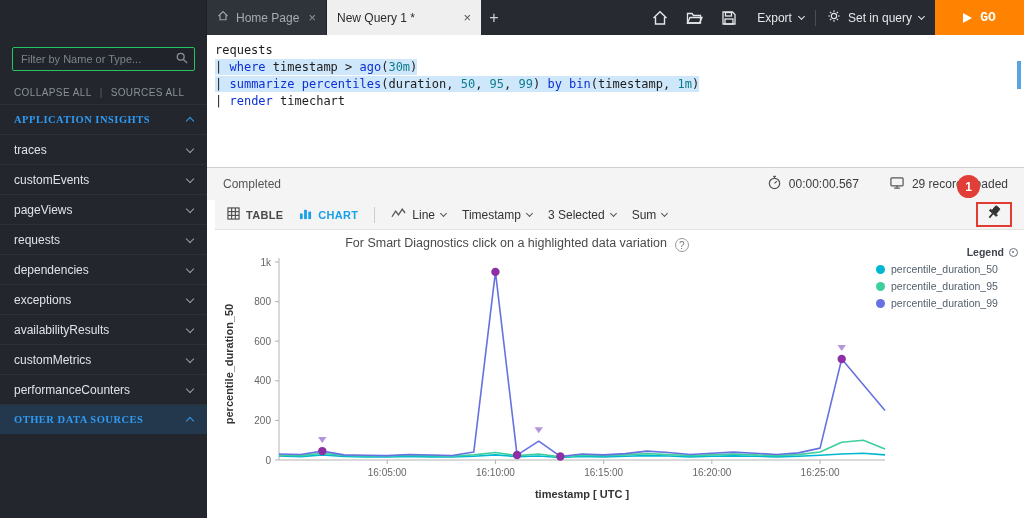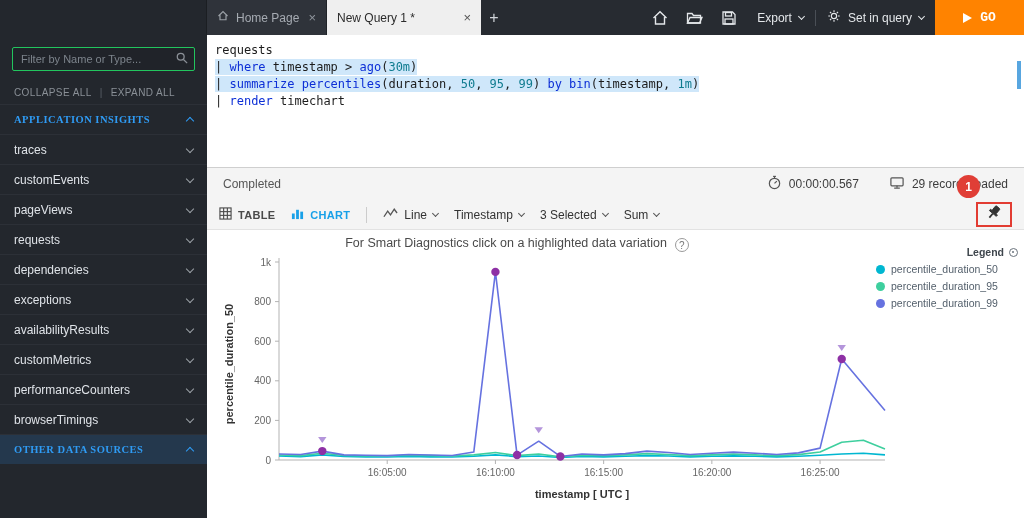--- a/index.html
+++ b/index.html
@@ -52,21 +52,21 @@
   .tok-kw{color:#0d2fd6;}
   .tok-fn{color:#0d2fd6;}
   .tok-num{color:#0e7b8f;}
   .ed-scroll{position:absolute;right:2px;top:26px;width:4px;height:28px;background:#58a6e0;}
 
   .statusbar{height:32px;background:#f4f4f4;display:flex;align-items:center;padding:0 16px;font-size:12px;color:#555;}
   .status-right{margin-left:auto;display:flex;align-items:center;gap:8px;color:#3c3c3c;}
   .status-group{display:flex;align-items:center;gap:7px;}
   .status-gap{width:14px;}
 
-  .toolbar{position:relative;height:30px;background:#f4f4f4;border-bottom:1px solid #e2e2e2;display:flex;align-items:center;gap:16px;padding:0 12px;}
+  .toolbar{position:relative;height:30px;background:#f4f4f4;border-bottom:1px solid #e2e2e2;display:flex;align-items:center;gap:16px;padding:0 12px;margin-left:8px;}
   .tb-toggle{display:flex;align-items:center;gap:6px;font-size:11px;font-weight:bold;letter-spacing:.3px;color:#4a4a4a;cursor:pointer;}
   .tb-toggle.active{color:#18a0e8;}
   .tb-drop{display:flex;align-items:center;gap:6px;font-size:12px;color:#333;cursor:pointer;}
   .tb-drop .car{color:#555;}
   .tb-div{width:1px;height:16px;background:#ccc;}
   .pin-box{position:absolute;right:12px;top:2px;width:36px;height:25px;border:2px solid #e23c32;display:flex;align-items:center;justify-content:center;}
   .pin-btn{background:transparent;border:none;cursor:pointer;padding:2px;display:flex;}
 
   
   .chart{position:relative;height:288px;background:#fff;}
@@ -155,21 +155,21 @@
       <span>
         <svg width="12" height="12" viewBox="0 0 14 14" fill="none" stroke="#8b9097" stroke-width="1.5">
             <circle cx="5.5" cy="5.5" r="4"></circle>
             <line x1="8.7" y1="8.7" x2="13" y2="13"></line>
           </svg>
       </span>
     </div>
     <div class="collapse-row">
       <span>COLLAPSE ALL</span>
       <span class="sep">|</span>
-      <span>EXPAND ALL</span>
+      <span>SOURCES ALL</span>
     </div>
     <div id="schema-list">
         <div class="srow section">
           <span>APPLICATION INSIGHTS</span>
           <i class="chev up"></i>
         </div>
         <div class="srow item">
           <span>traces</span>
           <i class="chev down"></i>
         </div>
@@ -196,24 +196,20 @@
         <div class="srow item">
           <span>availabilityResults</span>
           <i class="chev down"></i>
         </div>
         <div class="srow item">
           <span>customMetrics</span>
           <i class="chev down"></i>
         </div>
         <div class="srow item">
           <span>performanceCounters</span>
-          <i class="chev down"></i>
-        </div>
-        <div class="srow item">
-          <span>browserTimings</span>
           <i class="chev down"></i>
         </div>
         <div class="srow section bottom">
           <span>OTHER DATA SOURCES</span>
           <i class="chev up"></i>
         </div>
       </div>
   </div>
 
   <div class="main">

